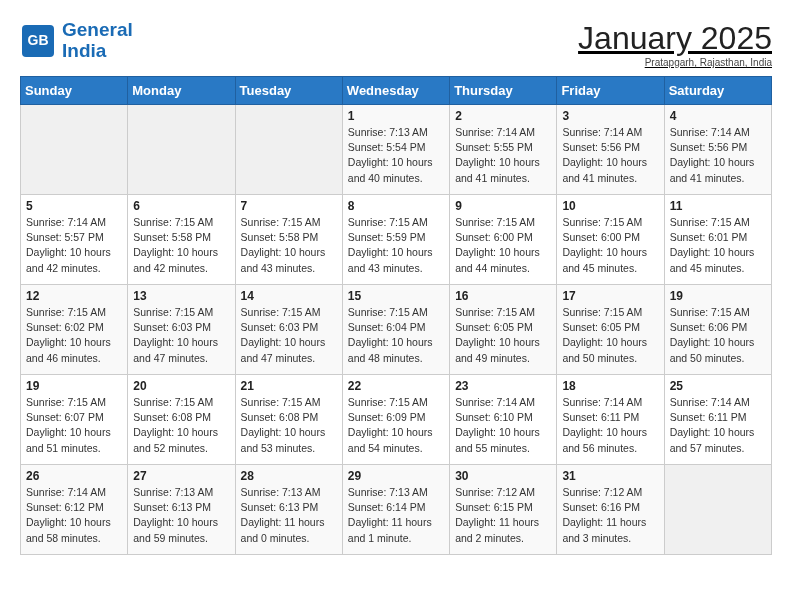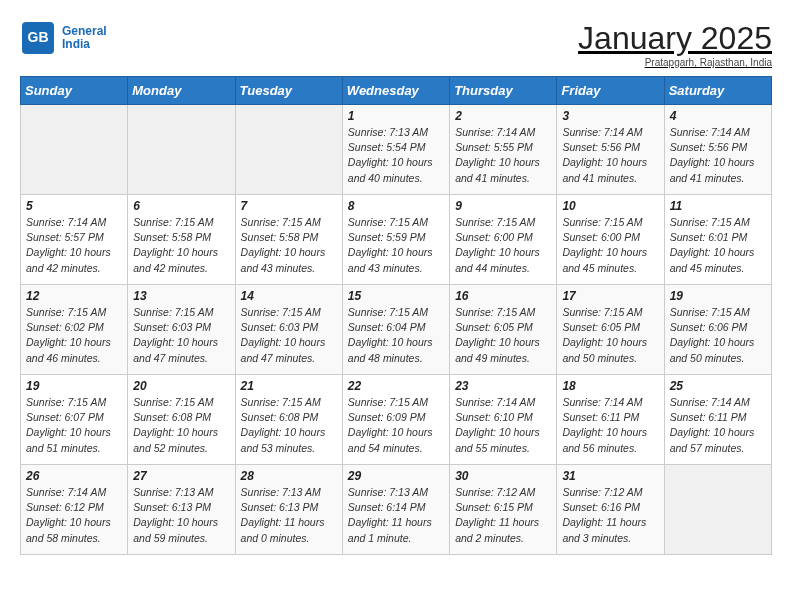--- a/index.html
+++ b/index.html
@@ -15,21 +15,21 @@
       justify-content: space-between;
       align-items: flex-start;
       margin-bottom: 8px;
     }
     .logo {
       display: flex;
       align-items: center;
       gap: 6px;
     }
     .logo-text {
-      font-size: 12px;
+      font-size: 19px;
       font-weight: bold;
       color: #333;
       line-height: 1.1;
     }
     .logo-text span {
       color: #1a6bb5;
     }
     .logo-icon {
       width: 36px;
       height: 36px;
@@ -44,21 +44,20 @@
       color: #222;
     }
     .cal-subtitle {
       font-size: 10px;
       color: #444;
     }
     table {
       width: 100%;
       border-collapse: collapse;
       table-layout: fixed;
-      font-style: italic;
     }
     thead tr th {
       background-color: #2979c5;
       color: #fff;
       font-size: 13px;
       font-weight: bold;
       padding: 6px 4px;
       text-align: left;
       border: 1px solid #2060a0;
     }

